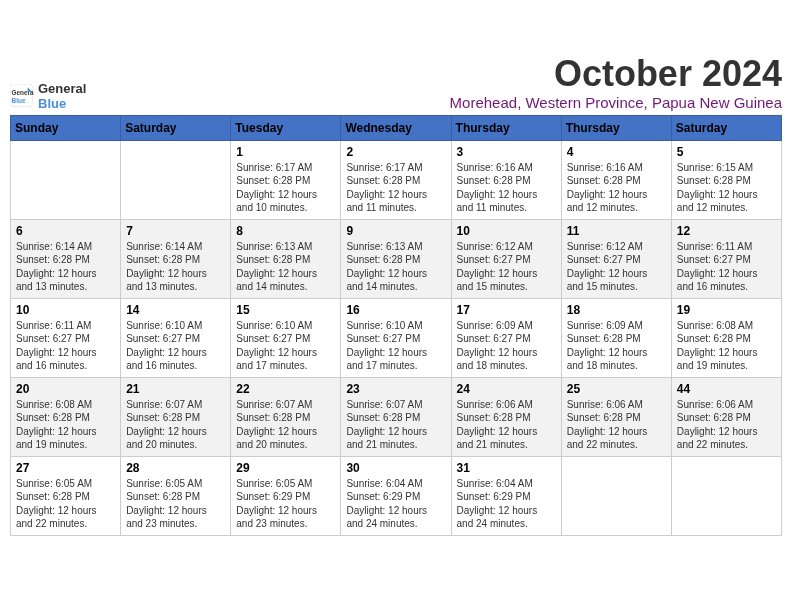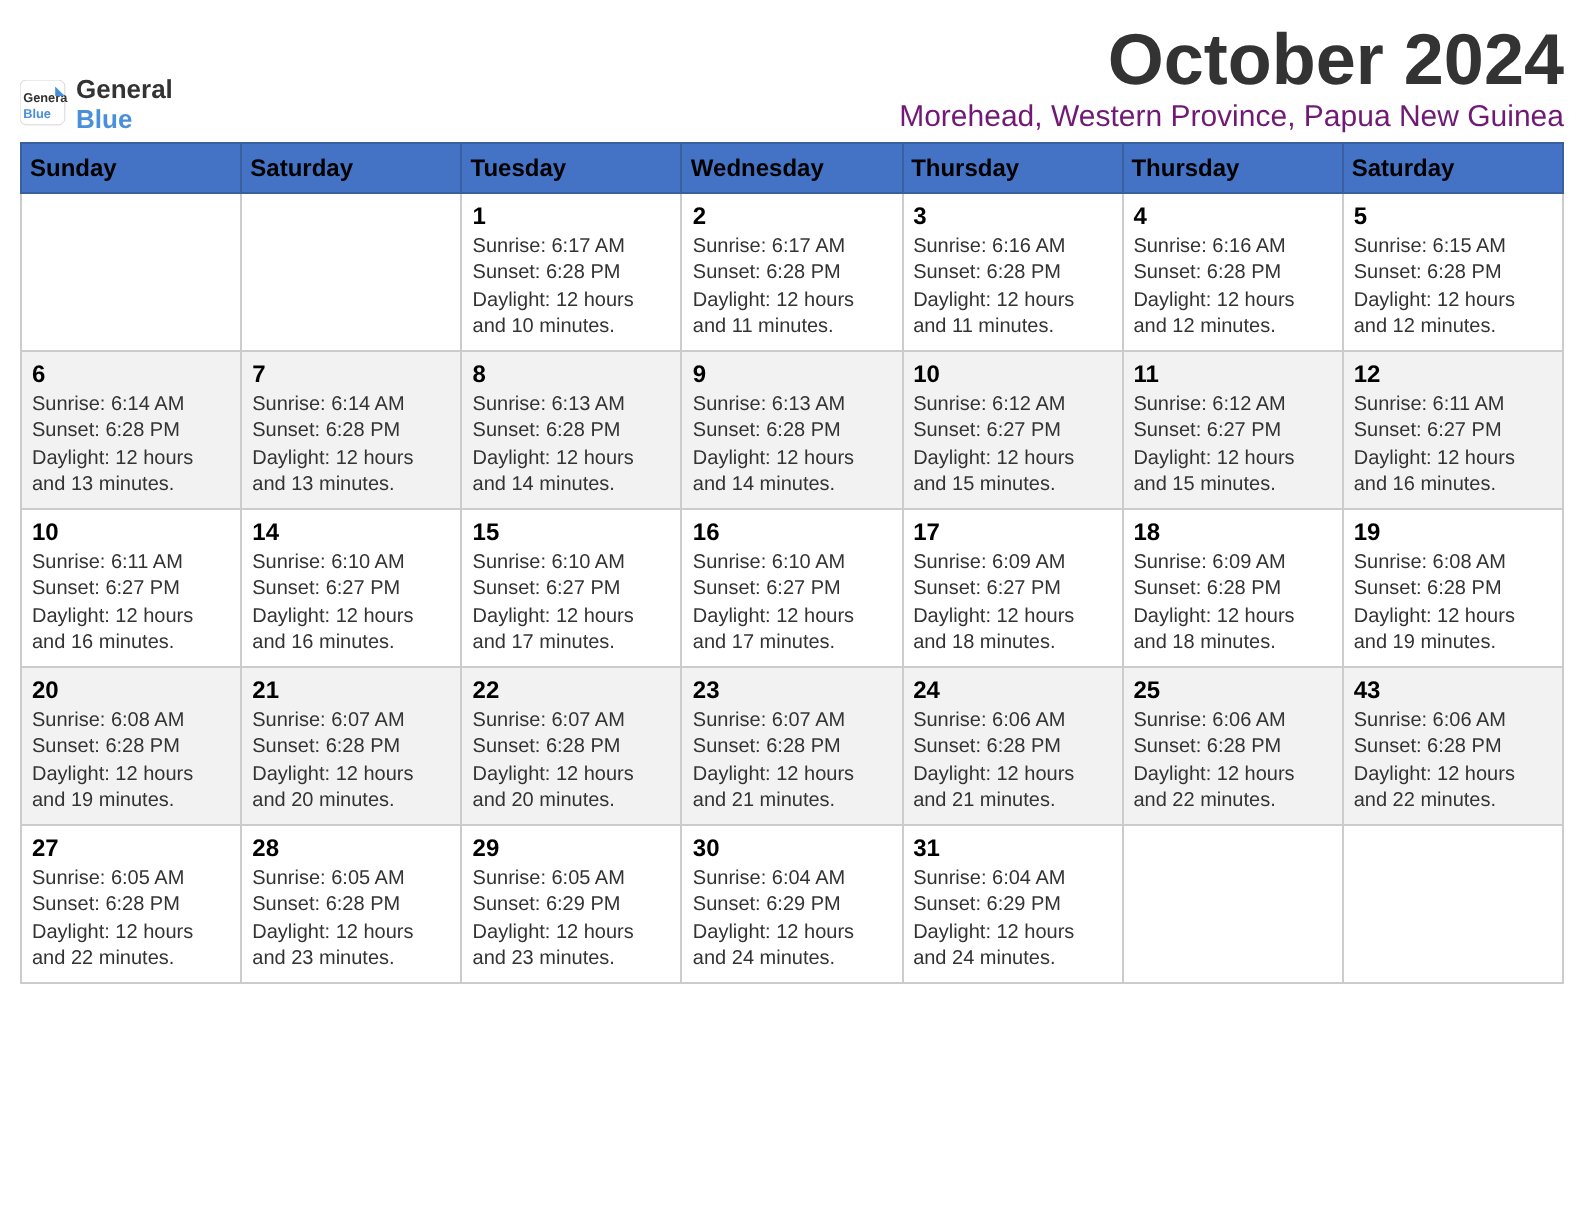--- a/index.html
+++ b/index.html
@@ -26,20 +26,21 @@
       height: 24px;
     }
     .title-area {
       text-align: right;
     }
     .month-title {
       font-size: 36px;
       font-weight: bold;
       color: #333;
       line-height: 1.1;
+      margin-top: 44px;
     }
     .location {
       font-size: 15px;
       color: #701a75;
       font-weight: normal;
     }
     .calendar {
       width: 100%;
       border-collapse: collapse;
       font-size: 11px;
@@ -218,21 +219,21 @@
         </td>
         <td class="alt-row">
           <span class="day-num">24</span>
           <div class="day-info">Sunrise: 6:06 AM<br>Sunset: 6:28 PM<br>Daylight: 12 hours and 21 minutes.</div>
         </td>
         <td class="alt-row">
           <span class="day-num">25</span>
           <div class="day-info">Sunrise: 6:06 AM<br>Sunset: 6:28 PM<br>Daylight: 12 hours and 22 minutes.</div>
         </td>
         <td class="alt-row">
-          <span class="day-num">43</span>
+          <span class="day-num">44</span>
           <div class="day-info">Sunrise: 6:06 AM<br>Sunset: 6:28 PM<br>Daylight: 12 hours and 22 minutes.</div>
         </td>
       </tr>
       <tr>
         <td>
           <span class="day-num">27</span>
           <div class="day-info">Sunrise: 6:05 AM<br>Sunset: 6:28 PM<br>Daylight: 12 hours and 22 minutes.</div>
         </td>
         <td>
           <span class="day-num">28</span>

